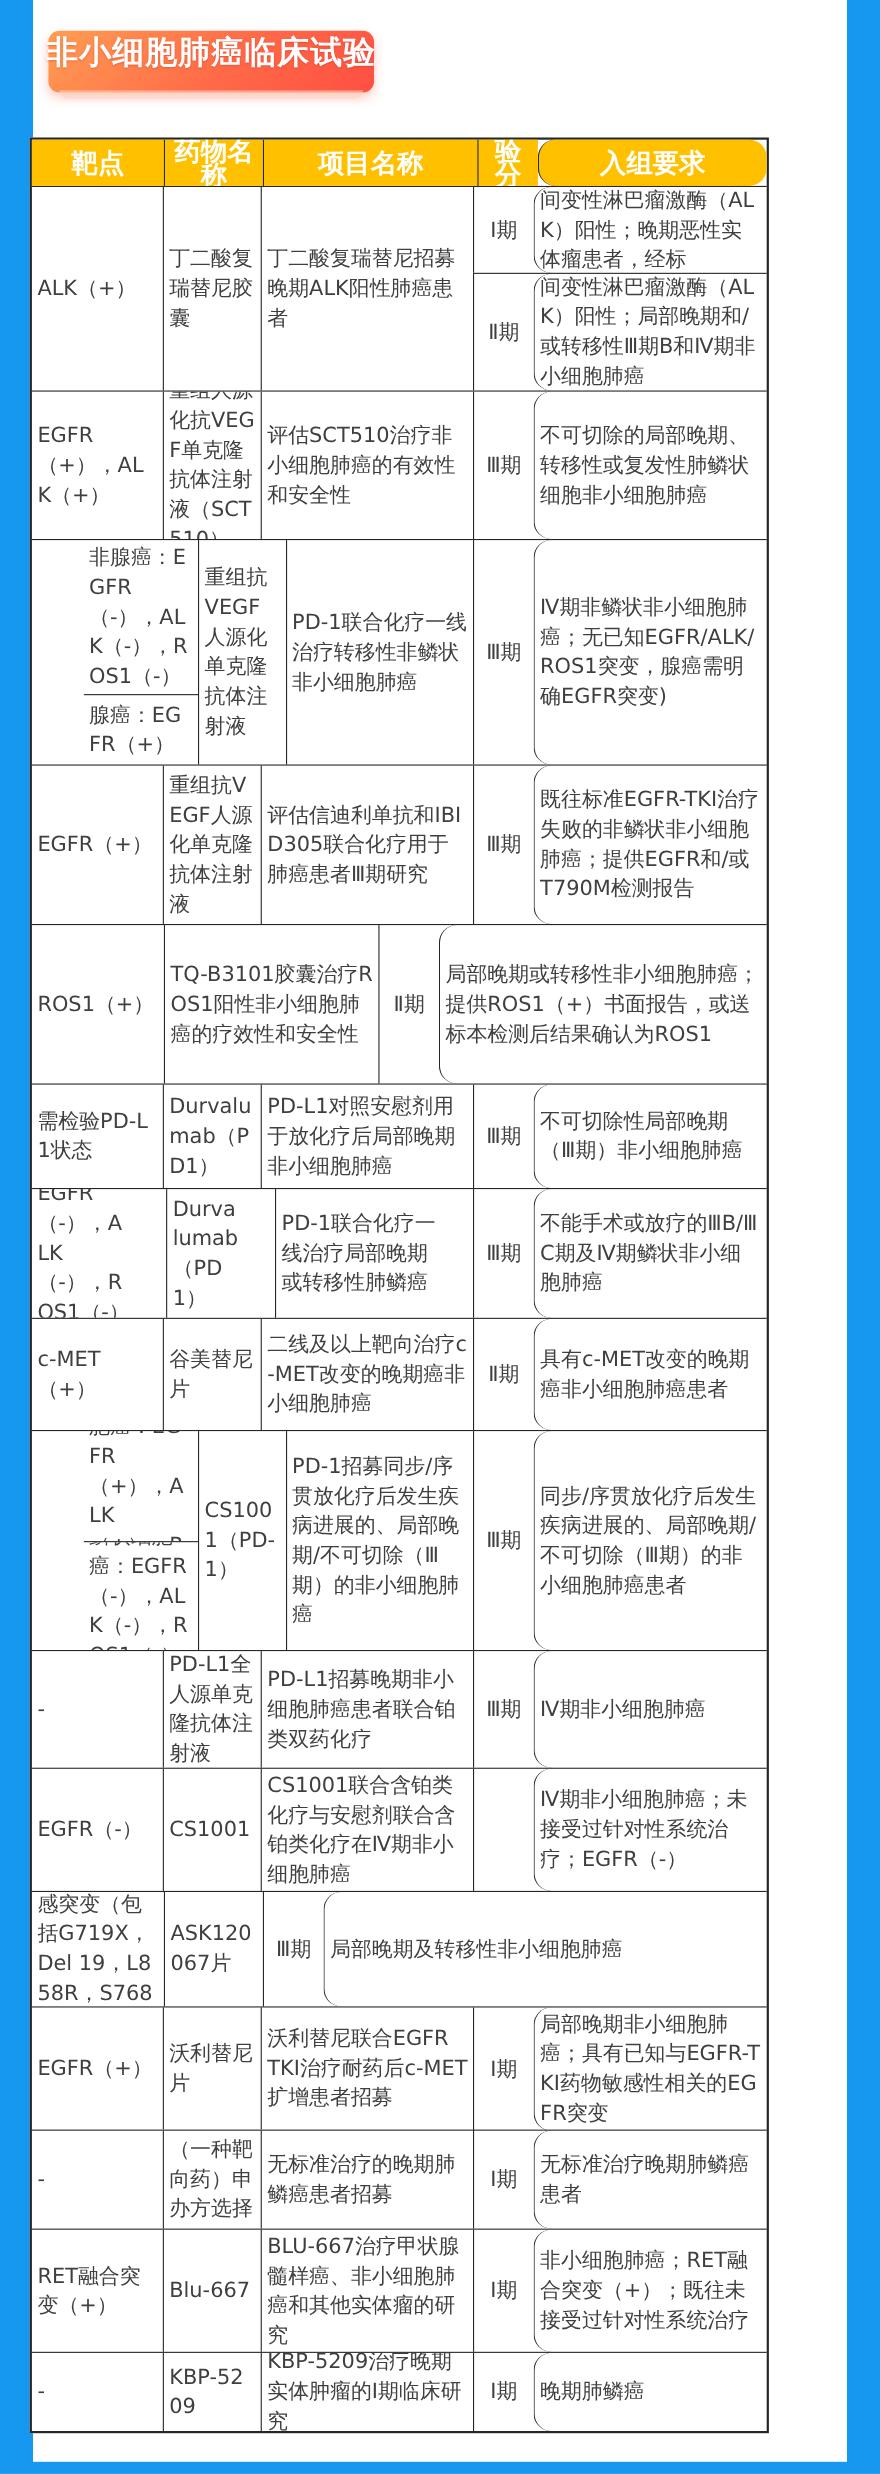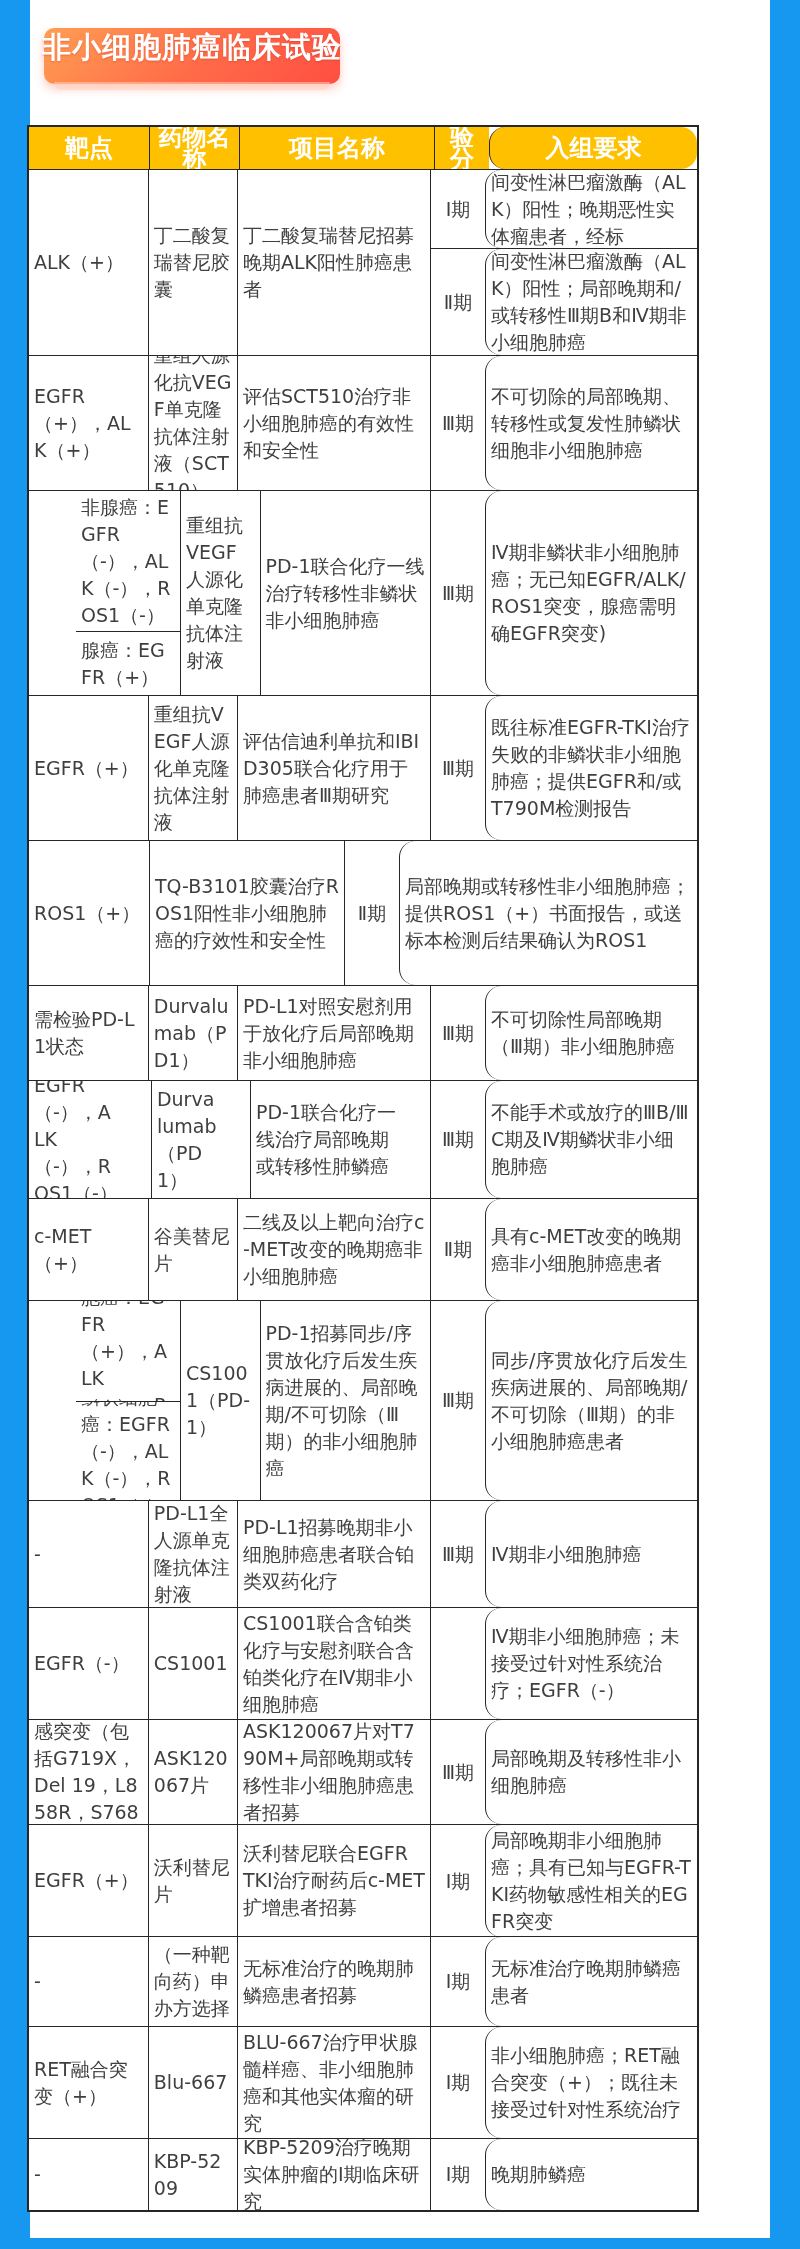--- a/index.html
+++ b/index.html
@@ -206,21 +206,20 @@
       <div class="entries">
         <div class="erow">
           <div class="cell c4"></div>
           <div class="cell c5">Ⅳ期非小细胞肺癌；未接受过针对性系统治疗；EGFR（-）</div>
         </div>
       </div>
     </div>
     <div class="trow" style="height: 105px;">
       <div class="cell c1 nb">存在EGFR敏感突变（包括G719X，Del 19，L858R，S768I)</div>
       <div class="cell c2">ASK120067片</div>
-      <div class="cell c3">ASK120067片对T790M+局部晚期或转移性非小细胞肺癌患者招募</div>
       <div class="entries">
         <div class="erow">
           <div class="cell c4">Ⅲ期</div>
           <div class="cell c5">局部晚期及转移性非小细胞肺癌</div>
         </div>
       </div>
     </div>
     <div class="trow" style="height: 112px;">
       <div class="cell c1 nb">EGFR（+）</div>
       <div class="cell c2">沃利替尼片</div>

